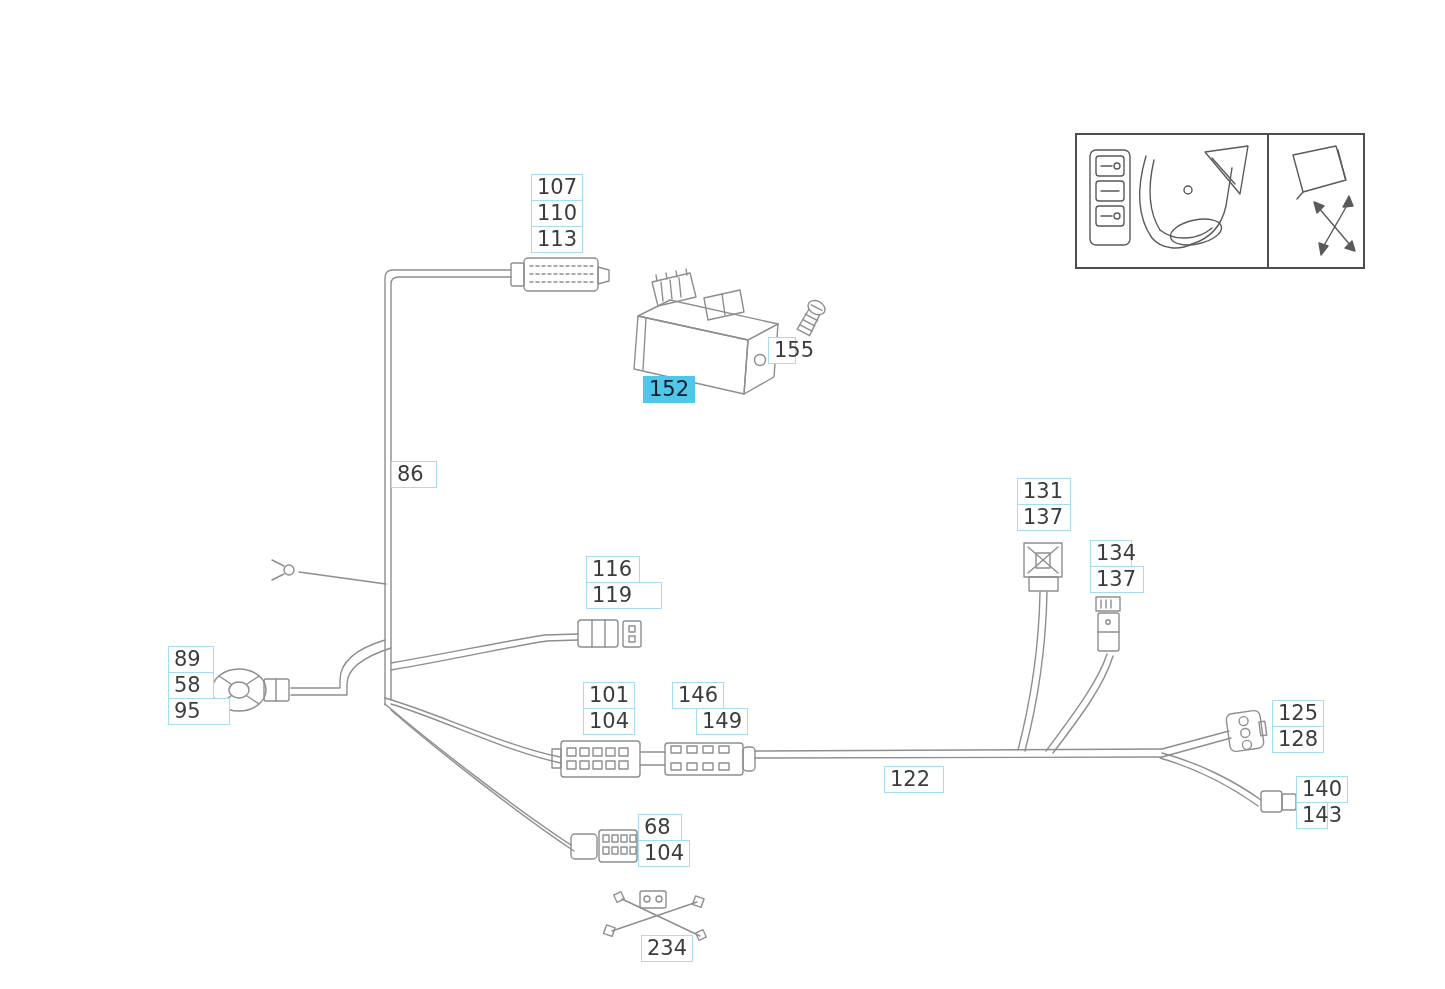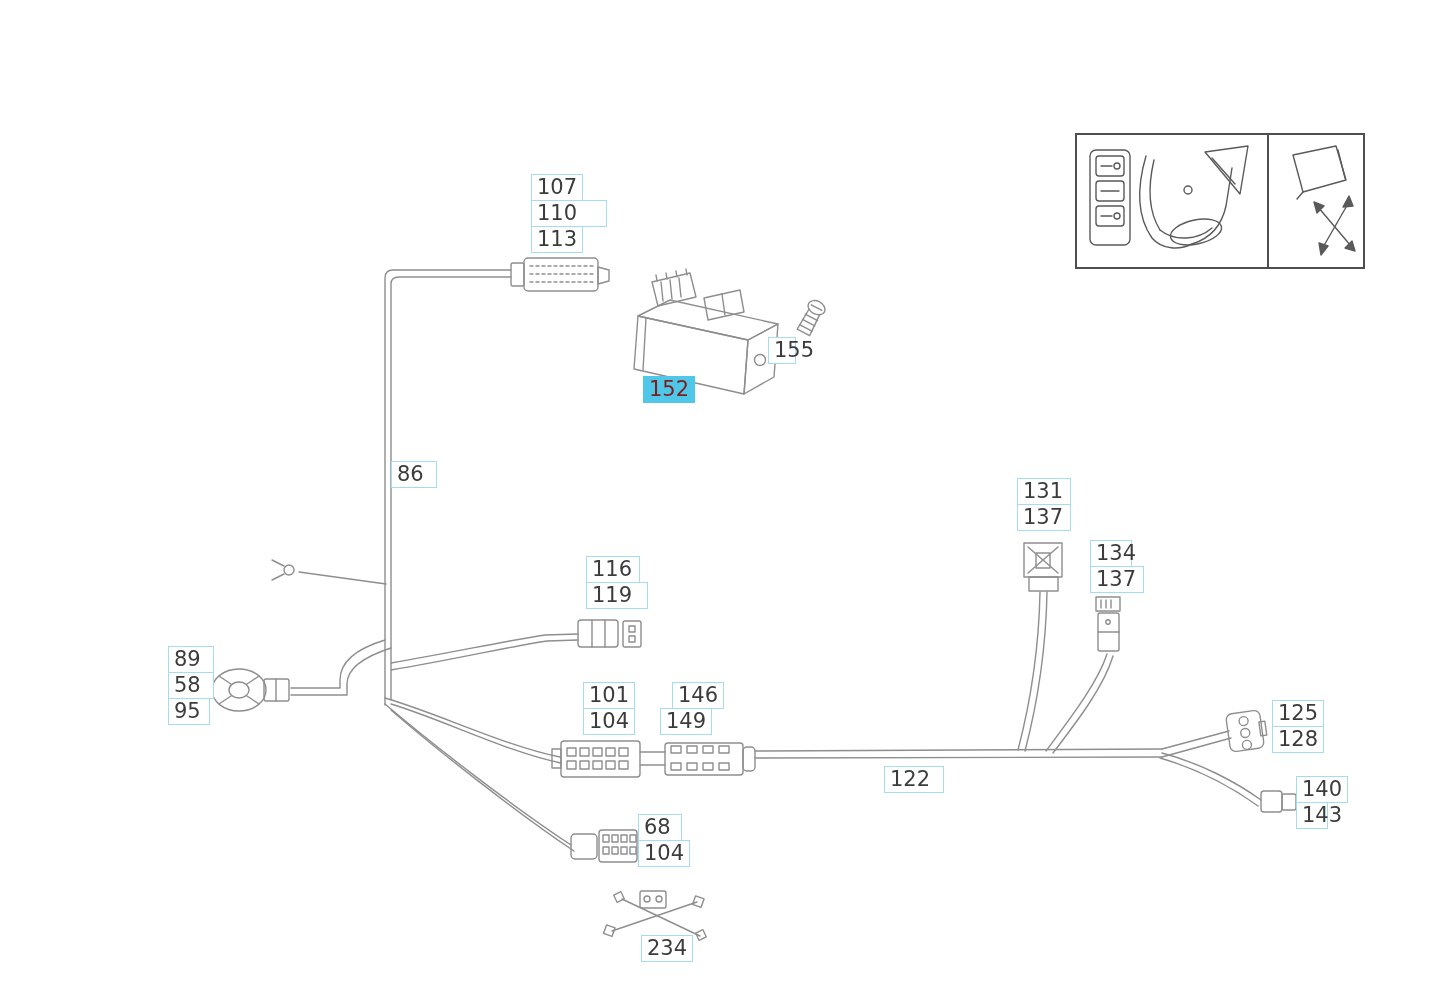--- a/index.html
+++ b/index.html
@@ -9,21 +9,21 @@
   }
   #stage{position:absolute;inset:0;width:1445px;height:989px;border-radius:31px;}
   svg.diagram{position:absolute;left:0;top:0;}
   .lbl{
     position:absolute;height:27px;box-sizing:border-box;
     border:1px solid #a6dcef;background:#ffffff;color:#3c3c3c;
     font-size:21px;line-height:25px;padding-left:5px;
     cursor:pointer;user-select:none;
   }
   .lbl.hl{
-    background:#4ec7e8;border-color:#4ec7e8;color:#7f1d1d;
+    background:#4ec7e8;border-color:#4ec7e8;color:#0f172a;
   }
 </style>
 </head>
 <body>
 
 <div id="stage">
 
   <svg class="diagram" width="1445" height="989" viewBox="0 0 1445 989">
 
     <g stroke="#8e8e8e" fill="none" stroke-width="1.4" stroke-linecap="round" stroke-linejoin="round">
@@ -248,40 +248,40 @@
           <polygon points="1349,196 1343,207 1353,206" fill="#5a5a5a"></polygon>
           <polygon points="1321,255 1319,243 1328,246" fill="#5a5a5a"></polygon>
           <polygon points="1314,202 1317,213 1324,206" fill="#5a5a5a"></polygon>
           <polygon points="1355,251 1345,248 1352,241" fill="#5a5a5a"></polygon>
         </g>
       </g>
     </g>
   </svg>
 
   <div class="lbl" style="left:531px;top:174px;width:52px">107</div>
-  <div class="lbl" style="left:531px;top:200px;width:76px">110</div>
+  <div class="lbl" style="left:531px;top:200px;width:52px">110</div>
   <div class="lbl" style="left:531px;top:226px;width:52px">113</div>
 
   <div class="lbl hl" style="left:643px;top:376px;width:52px">152</div>
   <div class="lbl" style="left:768px;top:337px;width:28px">155</div>
 
   <div class="lbl" style="left:391px;top:461px;width:46px">86</div>
 
   <div class="lbl" style="left:586px;top:556px;width:54px">116</div>
-  <div class="lbl" style="left:586px;top:582px;width:62px">119</div>
+  <div class="lbl" style="left:586px;top:582px;width:76px">119</div>
 
   <div class="lbl" style="left:168px;top:646px;width:46px">89</div>
   <div class="lbl" style="left:168px;top:672px;width:46px">58</div>
-  <div class="lbl" style="left:168px;top:698px;width:42px">95</div>
+  <div class="lbl" style="left:168px;top:698px;width:62px">95</div>
 
   <div class="lbl" style="left:583px;top:682px;width:52px">101</div>
   <div class="lbl" style="left:583px;top:708px;width:52px">104</div>
 
   <div class="lbl" style="left:672px;top:682px;width:52px">146</div>
-  <div class="lbl" style="left:660px;top:708px;width:52px">149</div>
+  <div class="lbl" style="left:696px;top:708px;width:52px">149</div>
 
   <div class="lbl" style="left:884px;top:766px;width:60px">122</div>
 
   <div class="lbl" style="left:1017px;top:478px;width:54px">131</div>
   <div class="lbl" style="left:1017px;top:504px;width:54px">137</div>
 
   <div class="lbl" style="left:1090px;top:540px;width:42px">134</div>
   <div class="lbl" style="left:1090px;top:566px;width:54px">137</div>
 
   <div class="lbl" style="left:1272px;top:700px;width:52px">125</div>

